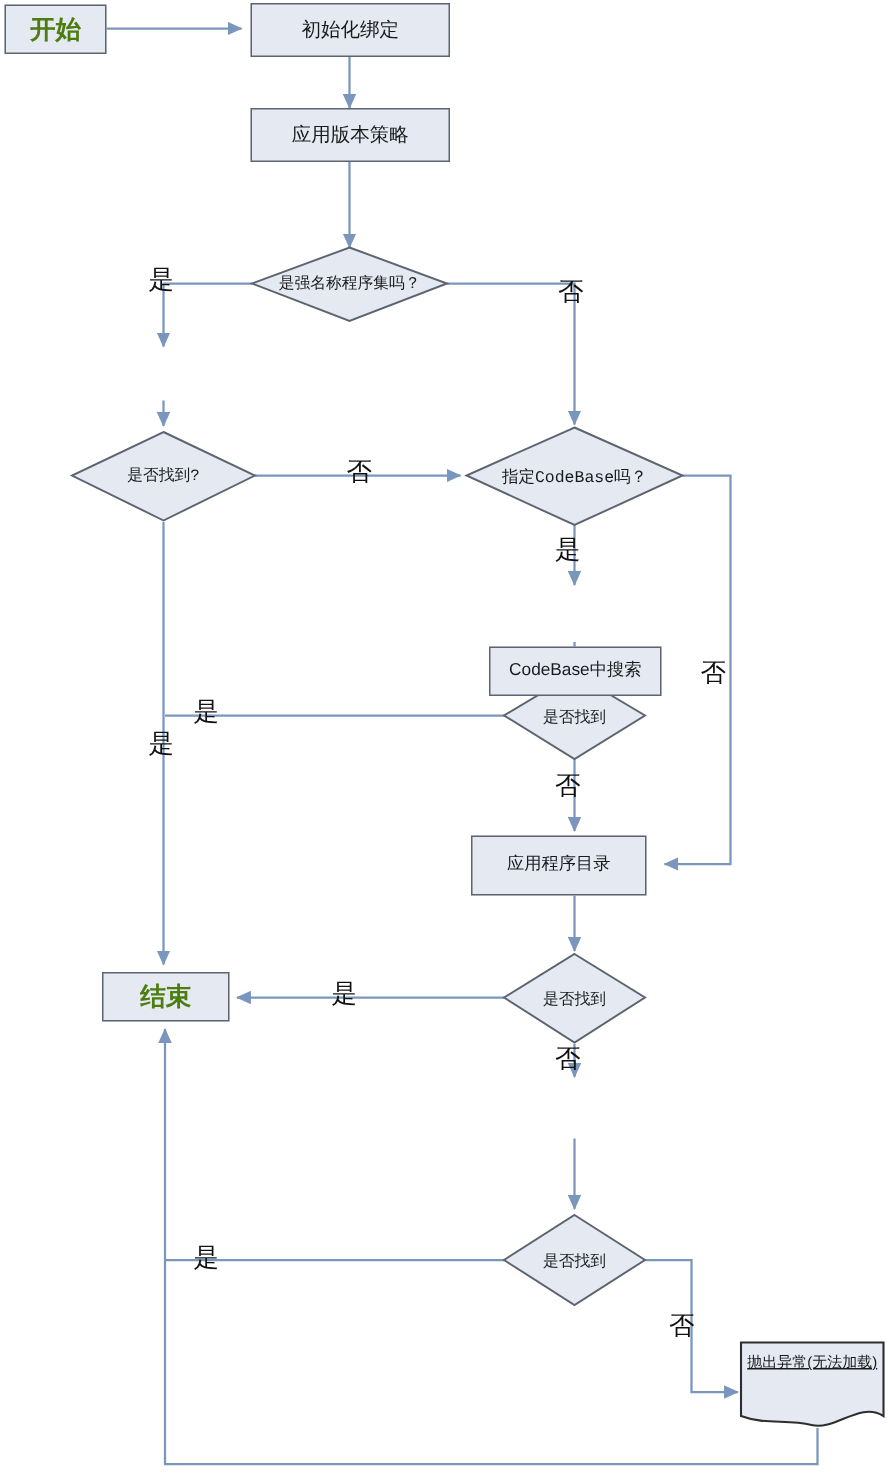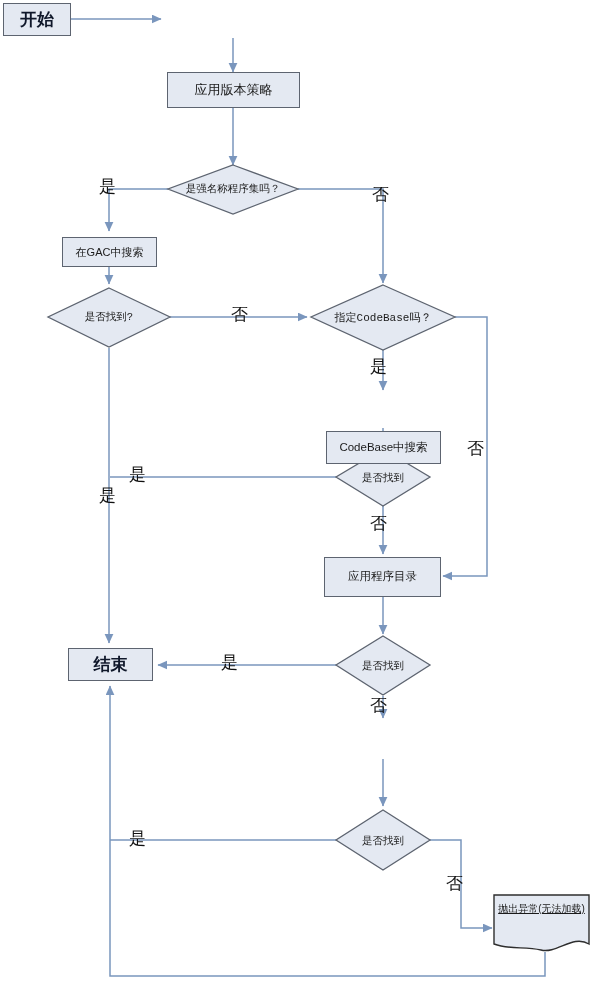--- a/index.html
+++ b/index.html
@@ -33,21 +33,21 @@
   }
   .box {
     background: #e4e9f2;
     border: 1.4px solid #5d6470;
     color: #1a1a1a;
     font-size: 13px;
   }
   .terminator {
     background: #e4e9f2;
     border: 1.4px solid #5d6470;
-    color: #0f172a;
+    color: #4d7c0f;
     font-size: 17px;
     font-weight: 600;
   }
   .diamond-label {
     position: absolute;
     box-sizing: border-box;
     display: flex;
     align-items: center;
     justify-content: center;
     text-align: center;
@@ -143,28 +143,28 @@
       <polygon points="383,449 430,477 383,506 336,477"></polygon>
       <polygon points="383,636 430,665 383,695 336,665"></polygon>
       <polygon points="383,810 430,840 383,870 336,840"></polygon>
     </g>
 
     <path d="M494,895 L589,895 L589,944 C573,934 557,954 541,950 C525,946 510,950 494,944 Z" fill="#e4e9f2" stroke="#2e2e2e" stroke-width="1.4"></path>
   </svg>
 
   <div class="node terminator" style="left:3px; top:3px; width:68px; height:33px;">开始</div>
 
+  <div class="node box" style="left:167px; top:2px; width:133px; height:36px;">初始化绑定</div>
 
   <div class="node box" style="left:167px; top:72px; width:133px; height:36px;">应用版本策略</div>
 
-  <div class="node box" style="left:62px; top:237px; width:95px; height:30px; font-size:11px;">在GAC中搜索</div>
 
   <div class="node box" style="left:326px; top:395px; width:115px; height:33px; font-size:11.5px;margin-top:36px;">CodeBase中搜索</div>
 
-  <div class="node box" style="left:324px; top:557px; width:117px; height:40px; font-size:11.5px;">应用程序目录</div>
+  <div class="node box" style="left:314px; top:557px; width:117px; height:40px; font-size:11.5px;">应用程序目录</div>
 
   <div class="node terminator" style="left:68px; top:648px; width:85px; height:33px;">结束</div>
 
 
   <div class="diamond-label" style="left:173px; top:180px; width:120px; height:18px;">是强名称程序集吗？</div>
 
   <div class="diamond-label" style="left:54px; top:308px; width:110px; height:18px;">是否找到?</div>
 
   <div class="diamond-label" style="left:320px; top:308px; width:126px; height:18px; font-size:11px;">指定CodeBase吗？</div>
 

